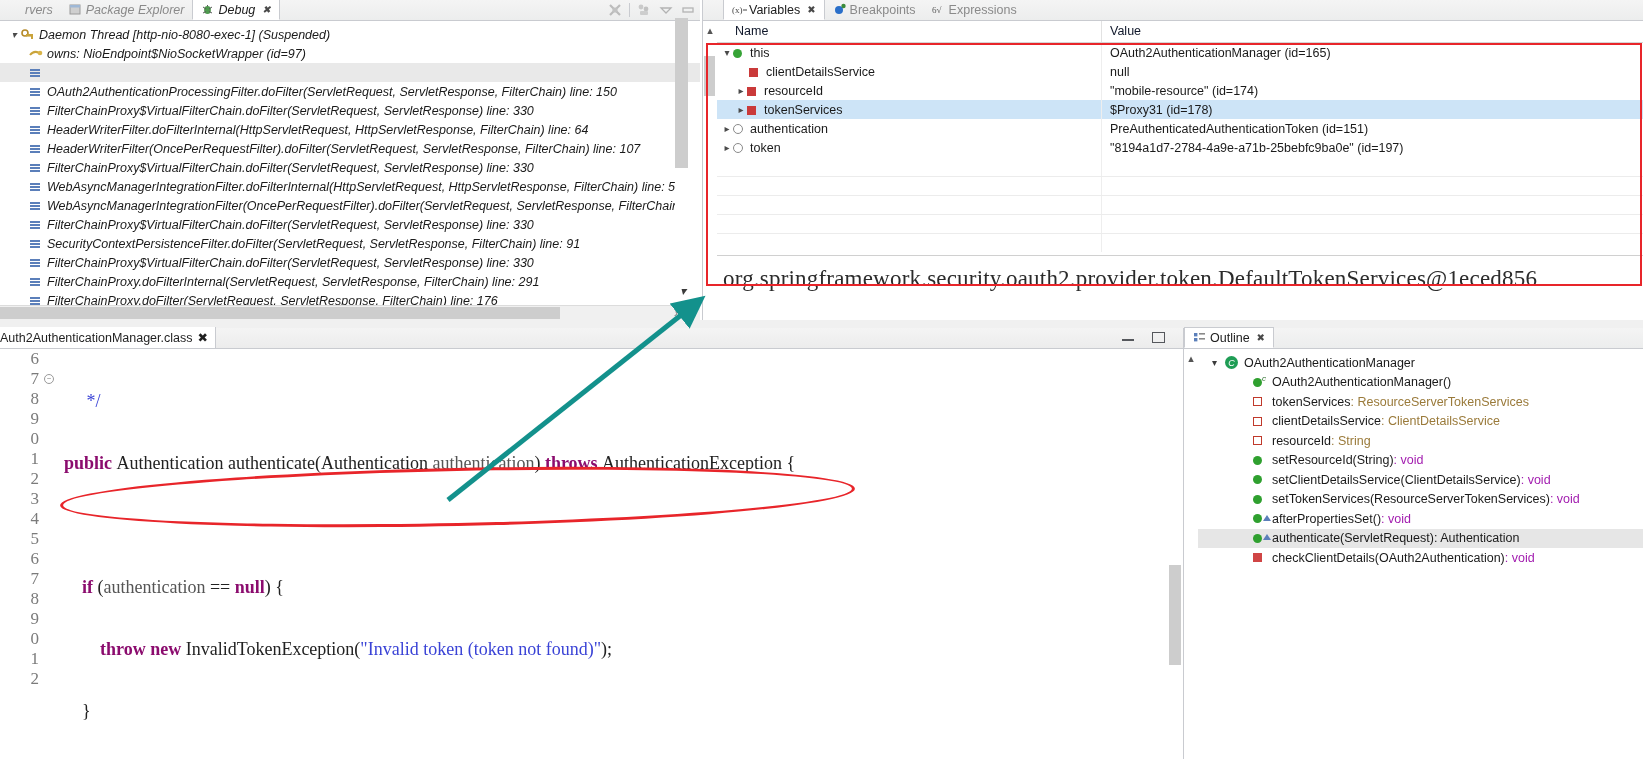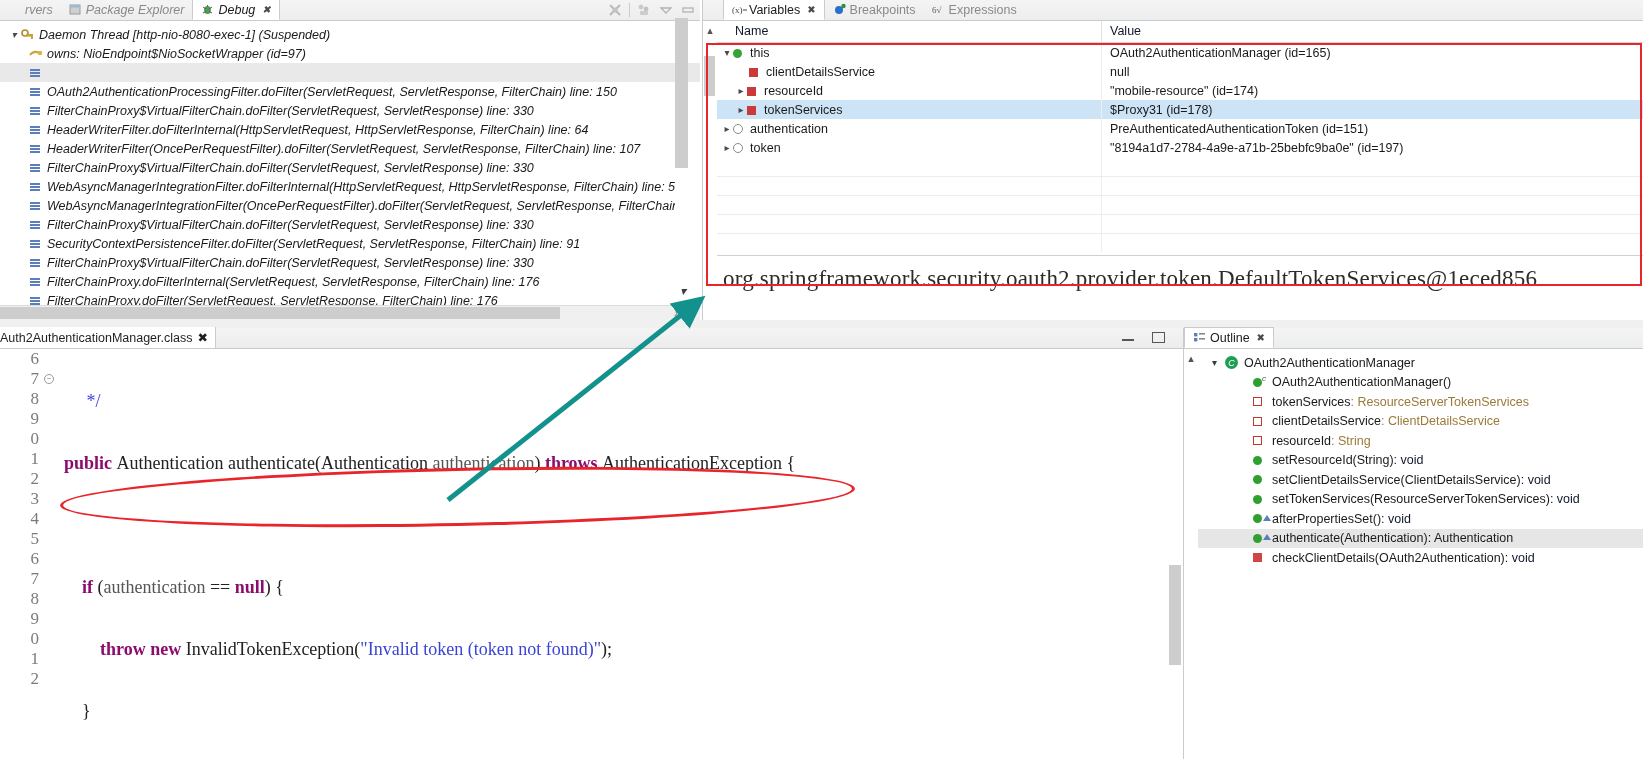--- a/index.html
+++ b/index.html
@@ -246,21 +246,21 @@
   .greendot { width:9px;height:9px;border-radius:50%;background:#2fa02f; }
   .reddot { width:9px;height:9px;background:#d04545; }
   .redsq-ring { width:9px;height:9px;border:1.6px solid #c0392b; }
   .sup-c { position:absolute; left:9px; top:-1px; font-size:8px; color:#2a6b2a; }
   .sup-tri {
     position:absolute; left:10px; top:3px; width:0;height:0;
     border-left:4px solid transparent; border-right:4px solid transparent;
     border-bottom:6px solid #5b7fba;
   }
   .ol-type { color:#9a7a3a; }
-  .ol-void { color:#0f172a; }
+  .ol-void { color:#a21caf; }
   .ol-classicon {
     width:13px;height:13px;border-radius:50%;
     background:#1f9d55; color:#fff; font-size:9px;
     display:flex;align-items:center;justify-content:center;
     font-family:"Liberation Sans",sans-serif;
   }
   .ol-caret { width:13px; flex:0 0 13px; font-size:10px; color:#3b3b3b; }
   .ol-rail {
     position:absolute; left:0; top:22px; width:14px; bottom:0; background:#fff;
   }
@@ -432,21 +432,21 @@
             <i class="bar"></i>
           </span>
         <span>FilterChainProxy$VirtualFilterChain.doFilter(ServletRequest, ServletResponse) line: 330</span>
       </div>
       <div class="stk indent2">
         <span class="stack-icon">
             <i class="bar"></i>
             <i class="bar"></i>
             <i class="bar"></i>
           </span>
-        <span>FilterChainProxy.doFilterInternal(ServletRequest, ServletResponse, FilterChain) line: 176</span>
+        <span>FilterChainProxy.doFilterInternal(ServletRequest, ServletResponse, FilterChain) line: 291</span>
       </div>
       <div class="stk indent2">
         <span class="stack-icon">
             <i class="bar"></i>
             <i class="bar"></i>
             <i class="bar"></i>
           </span>
         <span>FilterChainProxy.doFilter(ServletRequest, ServletResponse, FilterChain) line: 176</span>
       </div>
     </div>
@@ -757,21 +757,21 @@
           </span>
         <span>afterPropertiesSet()</span>
         <span class="ol-void"> : void</span>
       </div>
 
       <div class="olrow ol-ind1 sel">
         <span class="olicon">
             <i class="greendot"></i>
             <i class="sup-tri"></i>
           </span>
-        <span>authenticate(Authentication)</span>
+        <span>authenticate(ServletRequest)</span>
         <span> : Authentication</span>
       </div>
 
       <div class="olrow ol-ind1">
         <span class="olicon">
             <i class="reddot"></i>
           </span>
         <span>checkClientDetails(OAuth2Authentication)</span>
         <span class="ol-void"> : void</span>
       </div>

